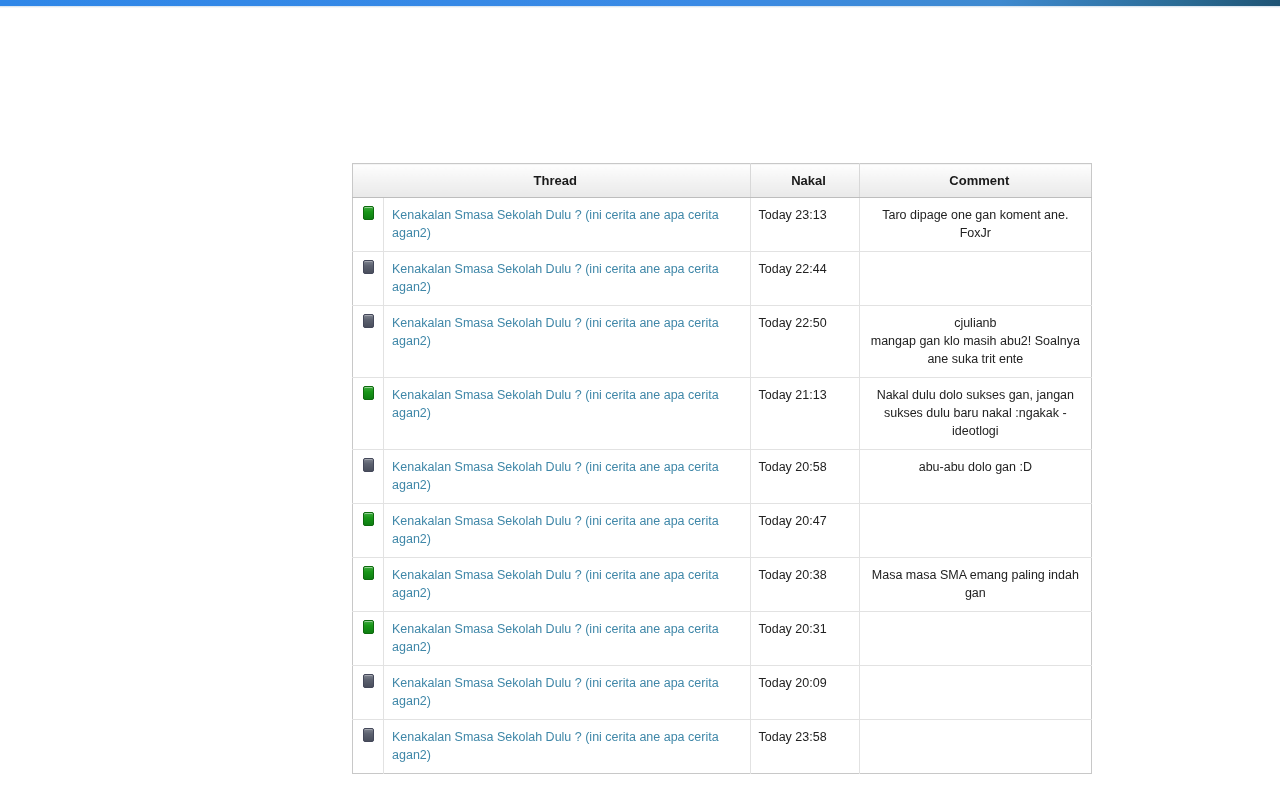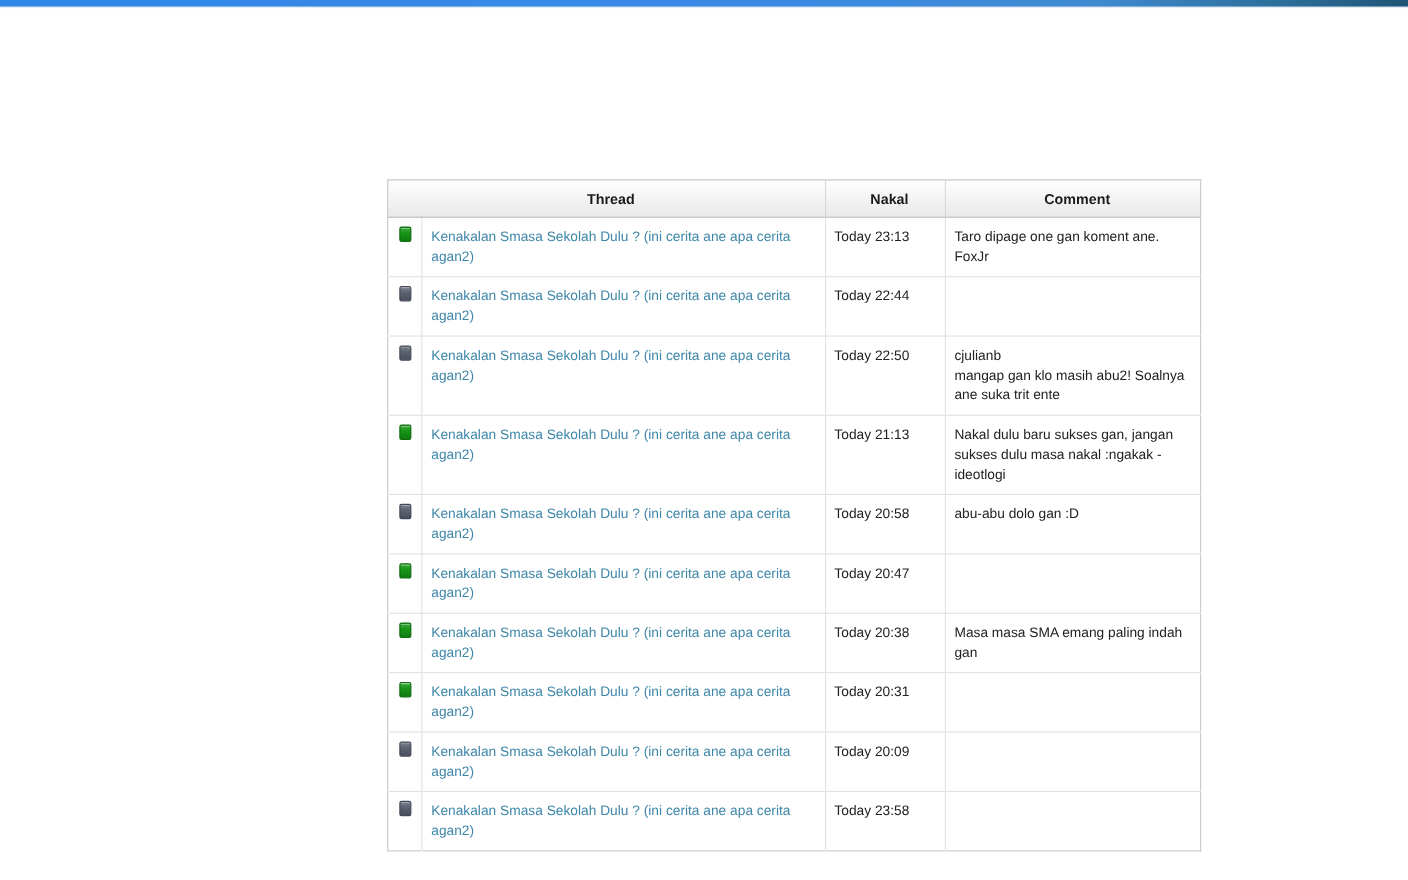--- a/index.html
+++ b/index.html
@@ -72,21 +72,21 @@
   table.threadlist tbody td {
     border-bottom: 1px solid #e2e2e2;
     border-right: 1px solid #e2e2e2;
     vertical-align: top;
     padding: 8px 8px 9px 8px;
     font-size: 12.5px;
     color: #222222;
     line-height: 18px;
   }
   table.threadlist tbody tr:last-child td { border-bottom: none; }
-  table.threadlist tbody td.comment-cell { border-right: none; }
+  table.threadlist tbody td.comment-cell { border-right: none; text-align: center; }
 
   td.icon-cell {
     padding: 9px 0 0 0;
     text-align: center;
     border-right: 1px solid #e2e2e2;
   }
 
   .status-icon {
     display: inline-block;
     width: 9px;
@@ -170,21 +170,21 @@
           <td class="comment-cell">
             <span class="comment-line">cjulianb</span>
             <span class="comment-line">mangap gan klo masih abu2! Soalnya ane suka trit ente</span>
           </td>
         </tr>
         <tr>
           <td class="icon-cell"><span class="status-icon new"></span></td>
           <td class="thread-cell"><a class="thread-link" href="#">Kenakalan Smasa Sekolah Dulu ? (ini cerita ane apa cerita agan2)</a></td>
           <td class="date-cell">Today 21:13</td>
           <td class="comment-cell">
-            <span class="comment-line">Nakal dulu baru sukses gan, jangan sukses dulu masa nakal :ngakak - ideotlogi</span>
+            <span class="comment-line">Nakal dulu dolo sukses gan, jangan sukses dulu baru nakal :ngakak - ideotlogi</span>
           </td>
         </tr>
         <tr>
           <td class="icon-cell"><span class="status-icon read"></span></td>
           <td class="thread-cell"><a class="thread-link" href="#">Kenakalan Smasa Sekolah Dulu ? (ini cerita ane apa cerita agan2)</a></td>
           <td class="date-cell">Today 20:58</td>
           <td class="comment-cell">
             <span class="comment-line">abu-abu dolo gan :D</span>
           </td>
         </tr>

